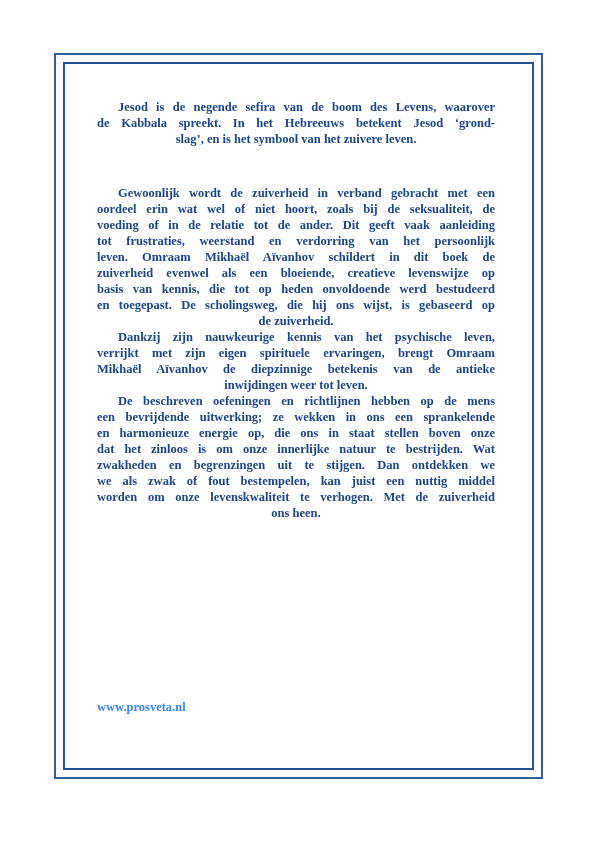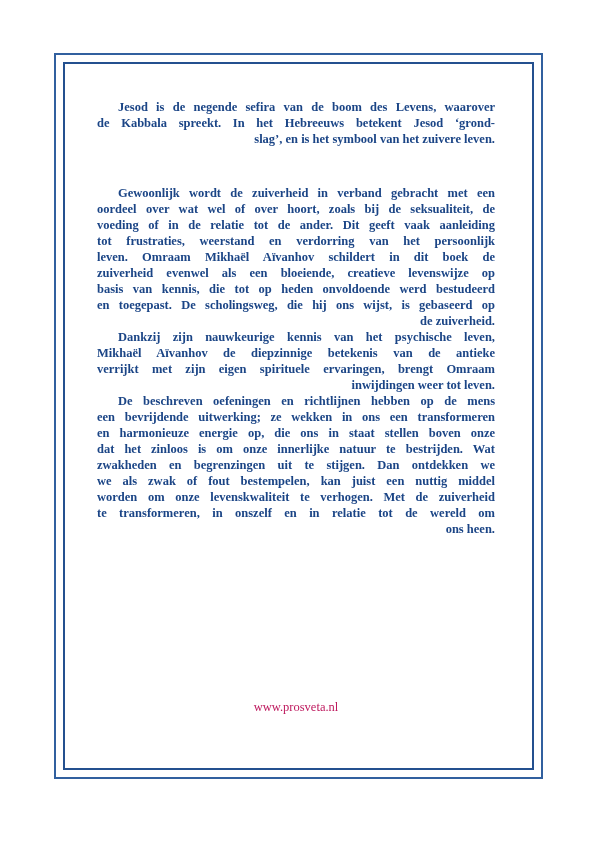--- a/index.html
+++ b/index.html
@@ -34,79 +34,78 @@
     width: 398px;
     color: #1b4586;
     font-size: 12.5px;
     font-weight: bold;
     line-height: 16px;
   }
   .para { margin: 0; }
   .para.space-before { margin-top: 38px; }
   .line {
     white-space: nowrap;
-    text-align: right;
+    text-align: center;
   }
   .line.fill {
     text-align: justify;
     text-align-last: justify;
   }
   .line.indent { padding-left: 21px; }
   .footer {
     position: absolute;
     left: 97px; top: 699px;
     width: 398px;
-    color: #be185d;
+    color: #3b82f6;
     font-size: 12.5px;
-    font-weight: normal;
+    font-weight: bold;
     line-height: 16px;
-    text-align: center;
+    text-align: left;
   }
 </style>
 </head>
 <body>
 
 <div class="page">
 
   <div class="frame-outer">
     <div class="frame-inner"></div>
   </div>
 
   <div class="body-text" id="paragraphs">
       <div class="para">
         <div class="line indent fill">Jesod is de negende sefira van de boom des Levens, waarover</div>
         <div class="line fill">de Kabbala spreekt. In het Hebreeuws betekent Jesod ‘grond-</div>
         <div class="line">slag’, en is het symbool van het zuivere leven.</div>
       </div>
       <div class="para space-before">
         <div class="line indent fill">Gewoonlijk wordt de zuiverheid in verband gebracht met een</div>
-        <div class="line fill">oordeel over wat wel of over hoort, zoals bij de seksualiteit, de</div>
+        <div class="line fill">oordeel erin wat wel of niet hoort, zoals bij de seksualiteit, de</div>
         <div class="line fill">voeding of in de relatie tot de ander. Dit geeft vaak aanleiding</div>
         <div class="line fill">tot frustraties, weerstand en verdorring van het persoonlijk</div>
         <div class="line fill">leven. Omraam Mikhaël Aïvanhov schildert in dit boek de</div>
         <div class="line fill">zuiverheid evenwel als een bloeiende, creatieve levenswijze op</div>
         <div class="line fill">basis van kennis, die tot op heden onvoldoende werd bestudeerd</div>
         <div class="line fill">en toegepast. De scholingsweg, die hij ons wijst, is gebaseerd op</div>
         <div class="line">de zuiverheid.</div>
       </div>
       <div class="para">
         <div class="line indent fill">Dankzij zijn nauwkeurige kennis van het psychische leven,</div>
+        <div class="line fill">verrijkt met zijn eigen spirituele ervaringen, brengt Omraam</div>
         <div class="line fill">Mikhaël Aïvanhov de diepzinnige betekenis van de antieke</div>
-        <div class="line fill">verrijkt met zijn eigen spirituele ervaringen, brengt Omraam</div>
         <div class="line">inwijdingen weer tot leven.</div>
       </div>
       <div class="para">
         <div class="line indent fill">De beschreven oefeningen en richtlijnen hebben op de mens</div>
-        <div class="line fill">een bevrijdende uitwerking; ze wekken in ons een transformeren</div>
+        <div class="line fill">een bevrijdende uitwerking; ze wekken in ons een sprankelende</div>
         <div class="line fill">en harmonieuze energie op, die ons in staat stellen boven onze</div>
         <div class="line fill">dat het zinloos is om onze innerlijke natuur te bestrijden. Wat</div>
         <div class="line fill">zwakheden en begrenzingen uit te stijgen. Dan ontdekken we</div>
         <div class="line fill">we als zwak of fout bestempelen, kan juist een nuttig middel</div>
         <div class="line fill">worden om onze levenskwaliteit te verhogen. Met de zuiverheid</div>
-        <div class="line fill">te transformeren, in onszelf en in relatie tot de wereld om</div>
         <div class="line">ons heen.</div>
       </div>
     </div>
 
   <div class="footer">
     <div>www.prosveta.nl</div>
   </div>
 
 </div>
 

